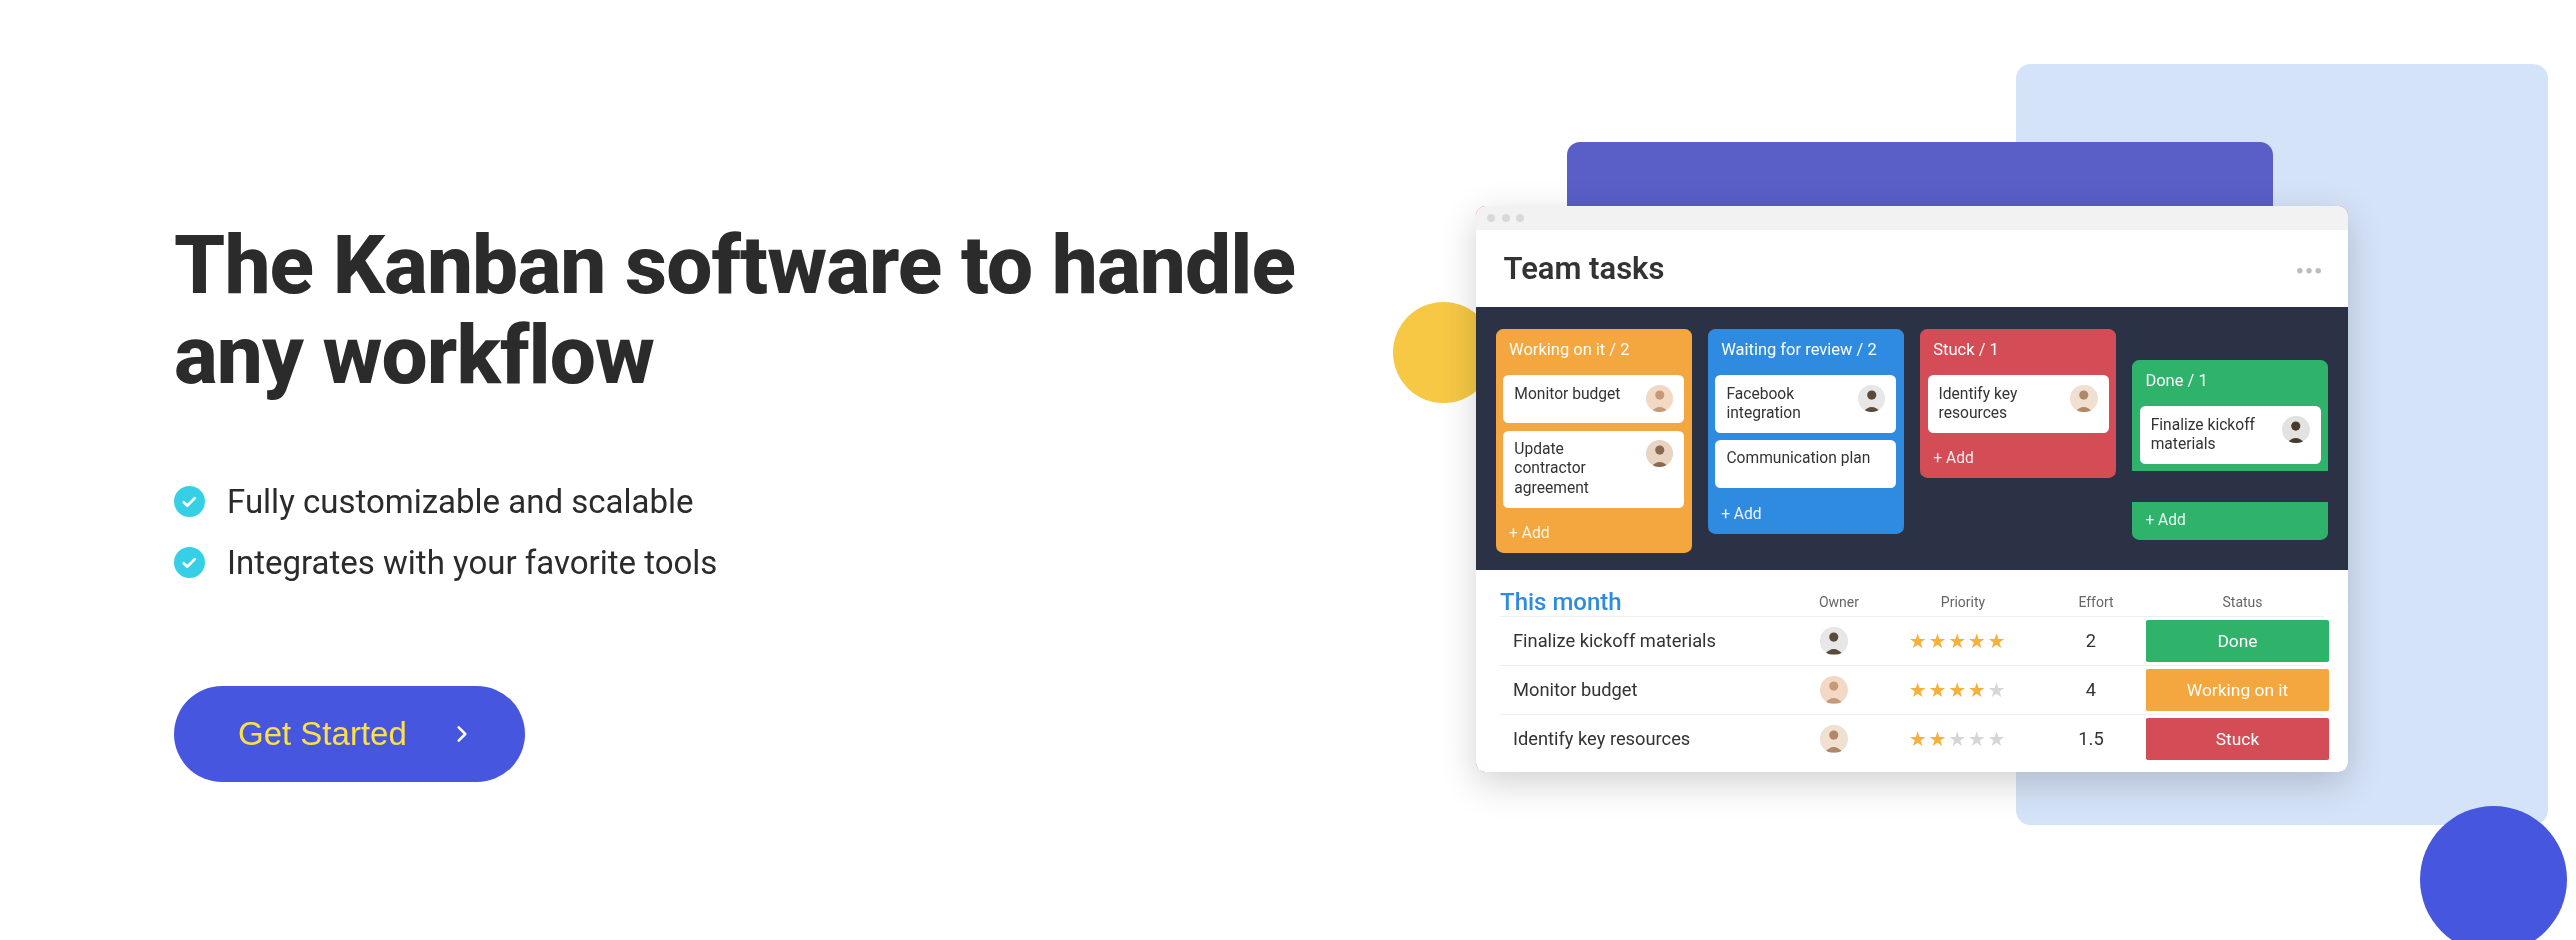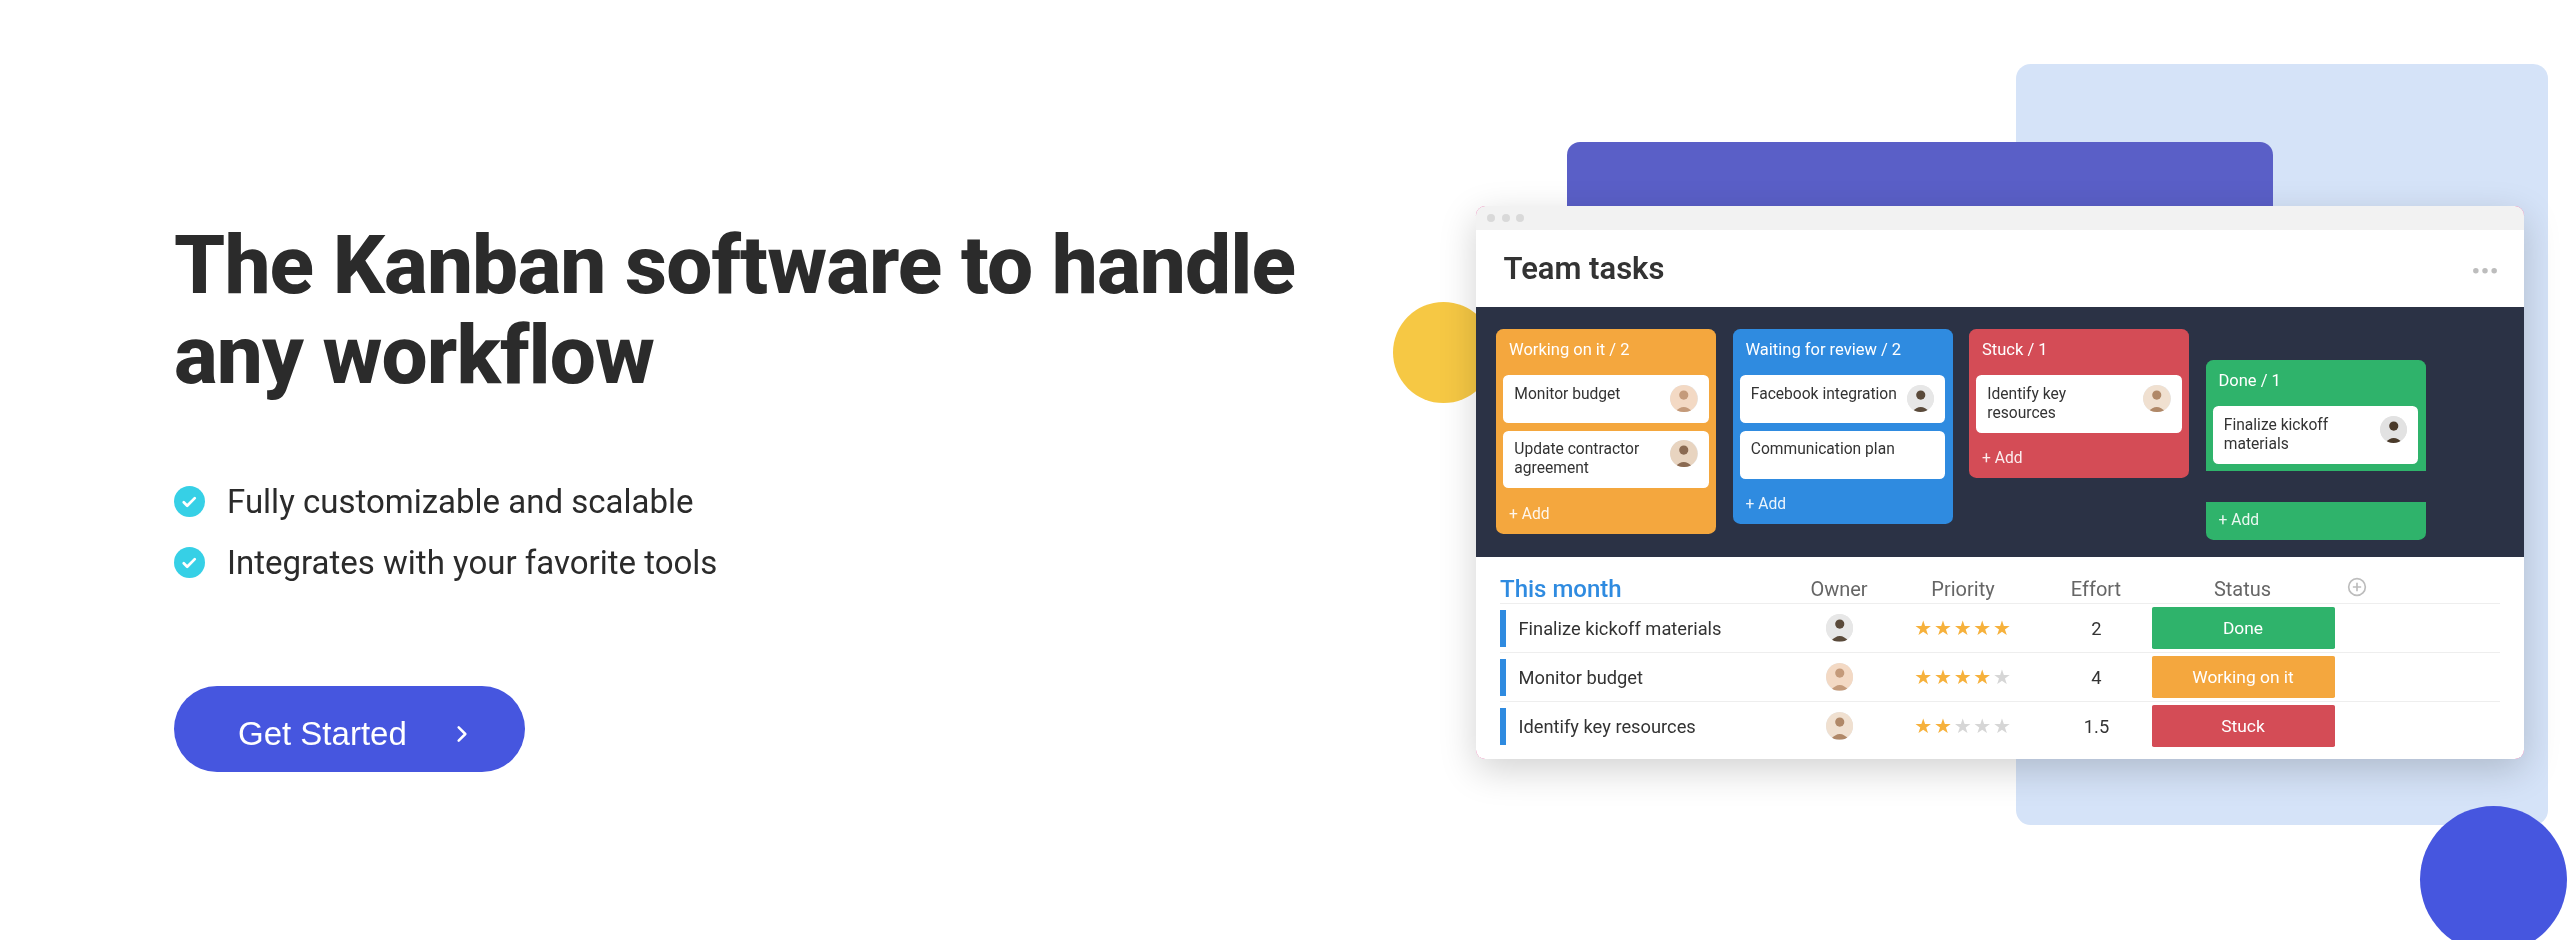--- a/index.html
+++ b/index.html
@@ -47,25 +47,25 @@
     margin-right: 22px;
     display: inline-flex;
     align-items: center;
     justify-content: center;
     flex-shrink: 0;
   }
   .check svg { width: 16.5px; height: 16.5px; }
   .cta {
     margin-top: 82px;
     background: #4656df;
-    color: #ffffff;
+    color: #fde047;
     border: none;
     font-size: 33px;
     font-weight: 500;
-    padding: 29px 53px 19px 64px;
+    padding: 29px 53px 29px 64px;
     border-radius: 55px;
     display: inline-flex;
     align-items: center;
     cursor: pointer;
     gap: 8px;
   }
   .cta span { margin-right: 37px; }
   .cta svg { width: 20px; height: 20px; }
 
   
@@ -101,21 +101,21 @@
     position: absolute;
     top: 806px; left: 990px;
     width: 147px; height: 147px;
     background: #4656df;
     border-radius: 50%;
   }
   .app {
     position: absolute;
     top: 206px;
     left: 46px;
-    width: 1048px;
+    width: 872px;
     background: #ec4899;
     border-radius: 9.2px;
     box-shadow: 0 11px 37px rgba(0,0,0,0.18);
     overflow: hidden;
   }
   .app-chrome {
     height: 24px;
     background: #f2f2f2;
     display: flex;
     align-items: center;
@@ -201,21 +201,21 @@
     display: flex;
     align-items: center;
   }
   .period {
     color: #2f8be0;
     font-size: 24px;
     font-weight: 500;
     flex: 0 0 293px;
   }
   .th {
-    font-size: 20px;
+    font-size: 14px;
     color: #666;
     text-align: center;
   }
   .th-owner   { flex: 0 0 92px; }
   .th-priority{ flex: 0 0 156px; }
   .th-effort  { flex: 0 0 110px; }
   .th-status  { flex: 0 0 183px; }
   .plus-col { flex: 0 0 46px; text-align:center; }
   .plus-col svg { width: 20px; height: 20px; }
   .row {

